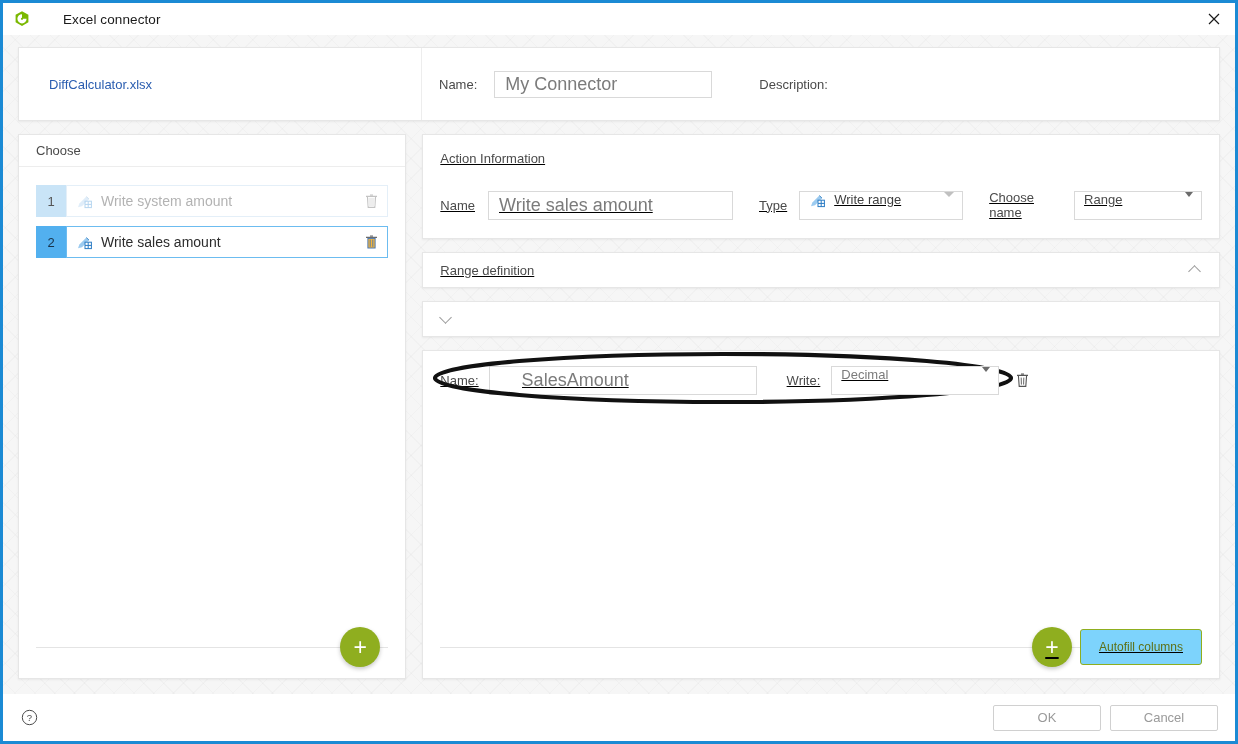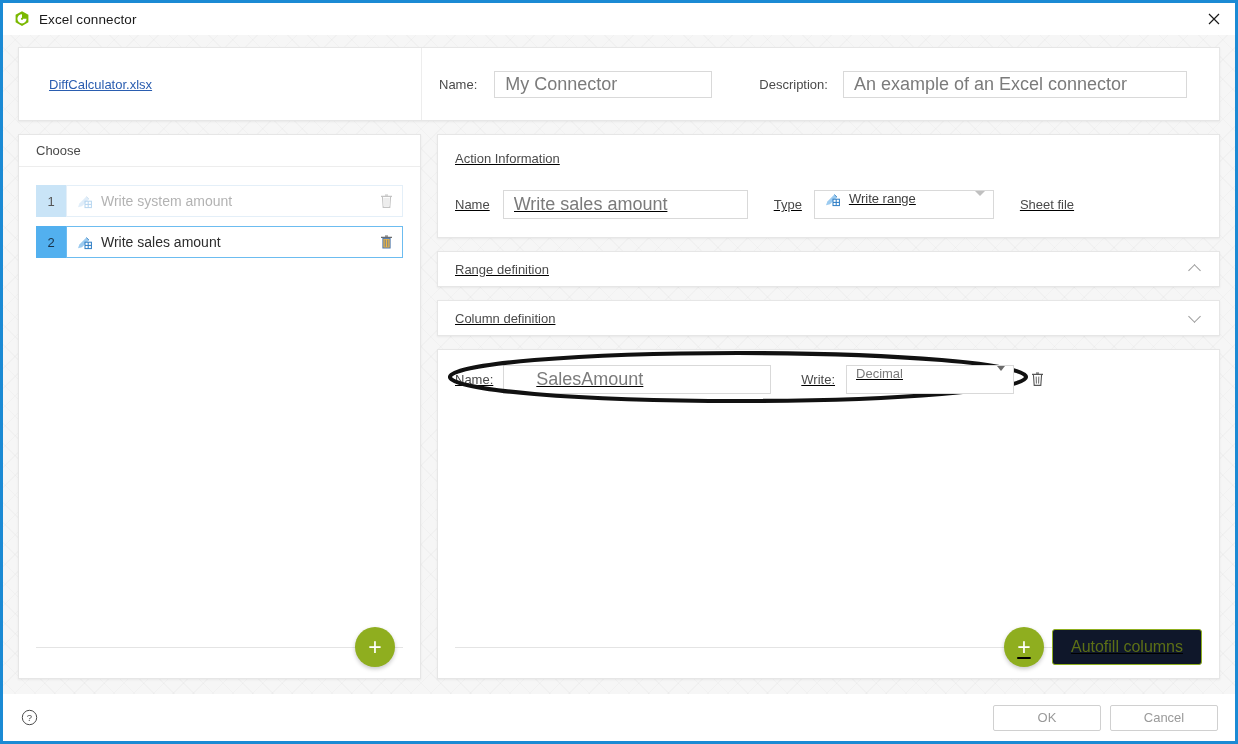--- a/index.html
+++ b/index.html
@@ -23,20 +23,21 @@
     align-items: center;
     padding-left: 10px;
     position: relative;
     flex: 0 0 auto;
   }
   .title-icon { width: 18px; height: 18px; margin-right: 8px; flex: 0 0 auto; display:block; }
   .title-text {
     font-size: 13.5px;
     color: #1a1a1a;
     letter-spacing: .1px;
+    margin-left: 24px;
   }
   .close-btn {
     position: absolute;
     right: 0; top: 0;
     width: 42px; height: 31px;
     display: flex; align-items: center; justify-content: center;
     color: #202020;
     font-size: 16px;
     cursor: pointer;
     line-height: 1;
@@ -69,21 +70,20 @@
   .header-left {
     width: 403px;
     display: flex;
     align-items: center;
     border-right: 1px solid #ededed;
     padding-left: 30px;
   }
   .file-link {
     color: #2a5db0;
     font-size: 13px;
-    text-decoration: underline;
     cursor: pointer;
     margin-right: 57px;
   }
   .choose-btn {
     background: #8fae1f;
     color: #ffffff;
     font-size: 13px;
     font-weight: bold;
     border: none;
     border-radius: 3px;
@@ -311,23 +311,23 @@
     left: -15px;
     top: -18px;
     width: 596px;
     height: 62px;
     pointer-events: none;
   }
 
   .autofill-btn {
     height: 36px;
     border: 1px solid #8fae1f;
-    background: #0f172a;
+    background: #7dd3fc;
     color: #5d7016;
-    font-size: 16px;
+    font-size: 12px;
     border-radius: 3px;
     padding: 0 18px;
     cursor: pointer;
     font-family: inherit;
     margin-left: 8px;
   }
   #columns-fab { margin-left: -48px; position:relative; z-index:2;}
 
   
   .bottom-bar {
@@ -377,21 +377,20 @@
 <div class="window-body">
 
   <div class="card header-card">
     <div class="header-left">
       <span class="file-link">DiffCalculator.xlsx</span>
     </div>
     <div class="header-right">
       <span class="fld-label">Name:</span>
       <input id="name-field" class="txtbox" value="My Connector" style="">
       <span class="fld-label desc-label">Description:</span>
-      <input id="desc-field" class="txtbox" value="An example of an Excel connector" style="">
     </div>
   </div>
 
   <div class="main-split">
 
     <div class="card actions-card">
       <div class="actions-head">Choose</div>
       <div class="actions-list">
 
         <div class="action-row inactive">
@@ -449,31 +448,34 @@
             <svg class="wr-icon" viewBox="0 0 17 17">
               <path d="M2 14.2 L3.4 10.6 L10.4 3.6 L13 6.2 L6 13.2 Z" fill="#9ccbf0"></path>
               <path d="M10.4 3.6 L13 6.2" stroke="#3d87c7" stroke-width="1"></path>
               <rect x="9" y="8.2" width="6.4" height="6.4" fill="#ffffff" stroke="#2b7cc4" stroke-width="1"></rect>
               <path d="M12.2 8.2 L12.2 14.6 M9 11.4 L15.4 11.4" stroke="#2b7cc4" stroke-width="1"></path>
             </svg>
             <span class="sel-text">Write range</span>
             <span class="caret-lg"></span>
           </div>
 
-          <span class="fld-label sheet-label">Sheet file</span>
+          <span class="fld-label sheet-label">Choose name</span>
+          <div class="select-box" id="sheet-select">
+            <span class="sel-text">Range</span>
+            <span class="caret-sm"></span>
+          </div>
         </div>
       </div>
 
       <div class="card accordion">
         <span class="acc-title">Range definition</span>
         <span class="chev up"></span>
       </div>
 
       <div class="card accordion">
-        <span class="acc-title">Column definition</span>
         <span class="chev down"></span>
       </div>
 
       <div class="card columns-card">
         <div class="col-rows">
           <div class="col-row">
             <svg class="annot" viewBox="0 0 596 62">
               <ellipse cx="298" cy="31" rx="288" ry="24" fill="none" stroke="#111111" stroke-width="4.2"></ellipse>
             </svg>
             <span class="fld-label">Name:</span>

